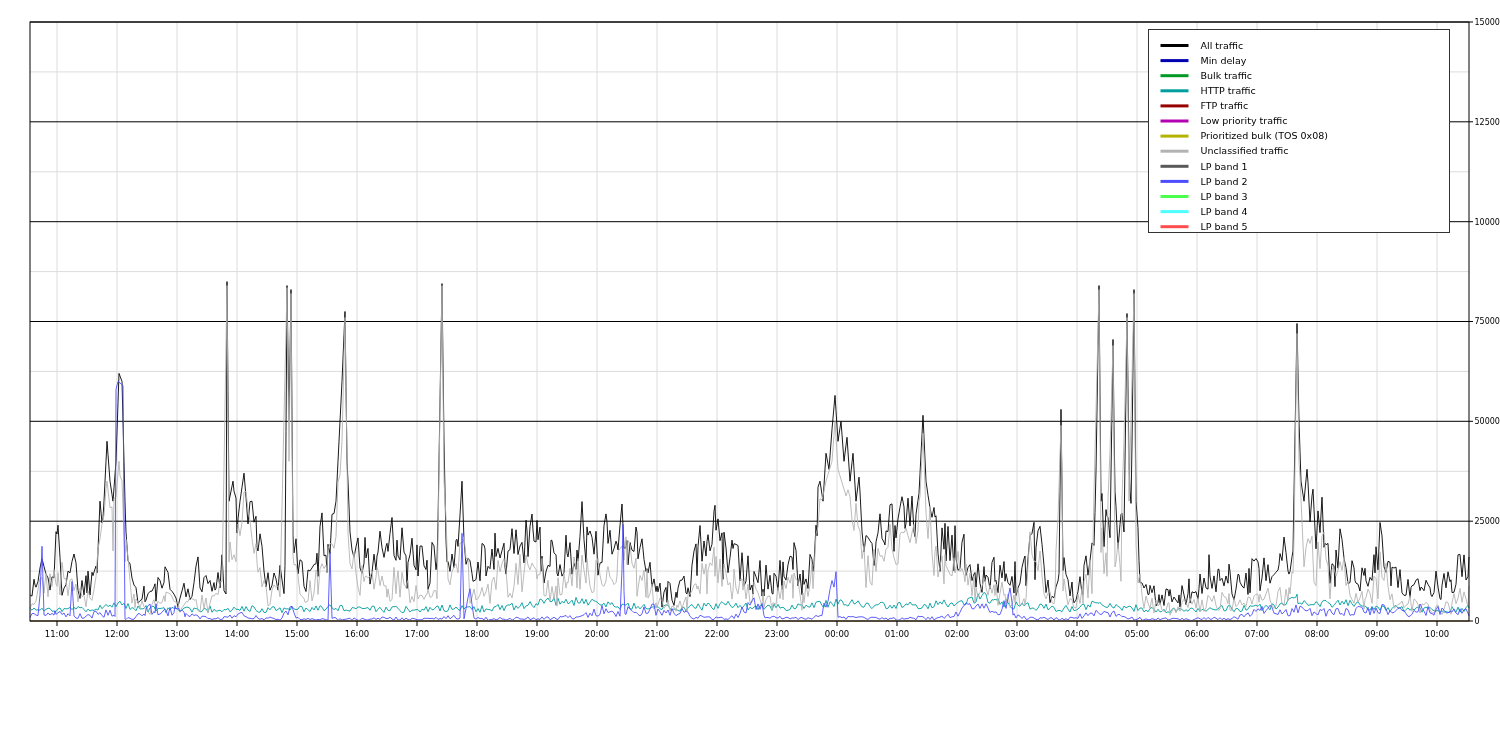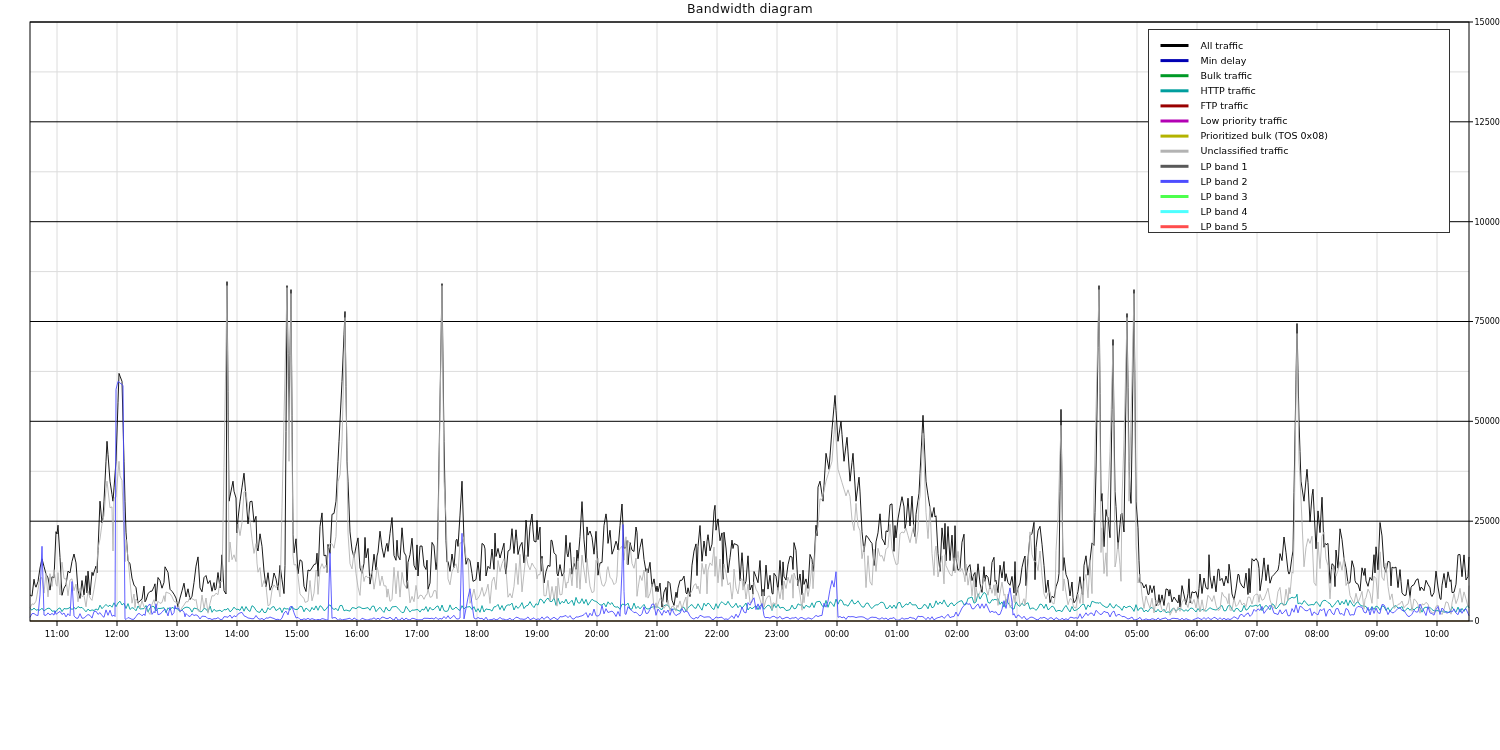--- a/index.html
+++ b/index.html
@@ -7,21 +7,20 @@
           font-family:"DejaVu Sans","Liberation Sans",sans-serif;}
   #chart-title{position:absolute;left:0;top:1px;width:1500px;text-align:center;
                font-size:12.5px;color:#111;letter-spacing:.2px;}
   svg{position:absolute;left:0;top:0;}
   text{font-family:"DejaVu Sans","Liberation Sans",sans-serif;fill:#000;}
 </style>
 </head>
 <body>
 
 <div id="screen">
-  <div id="chart-title">Bandwidth diagram</div>
   <svg id="chart-svg" width="1500" height="750" viewBox="0 0 1500 750">
       <g>
         <line x1="57.0" y1="22" x2="57.0" y2="621" stroke="#dcdcdc" stroke-width="1"></line>
         <line x1="117.0" y1="22" x2="117.0" y2="621" stroke="#dcdcdc" stroke-width="1"></line>
         <line x1="177.0" y1="22" x2="177.0" y2="621" stroke="#dcdcdc" stroke-width="1"></line>
         <line x1="237.0" y1="22" x2="237.0" y2="621" stroke="#dcdcdc" stroke-width="1"></line>
         <line x1="297.0" y1="22" x2="297.0" y2="621" stroke="#dcdcdc" stroke-width="1"></line>
         <line x1="357.0" y1="22" x2="357.0" y2="621" stroke="#dcdcdc" stroke-width="1"></line>
         <line x1="417.0" y1="22" x2="417.0" y2="621" stroke="#dcdcdc" stroke-width="1"></line>
         <line x1="477.0" y1="22" x2="477.0" y2="621" stroke="#dcdcdc" stroke-width="1"></line>

